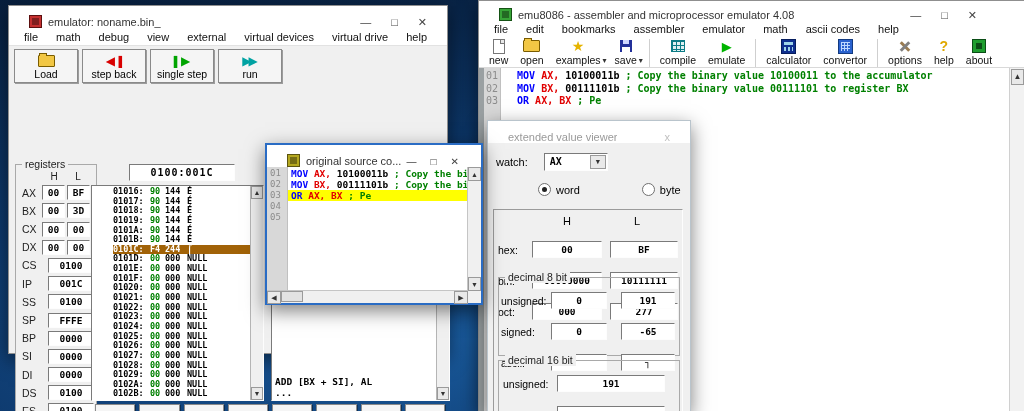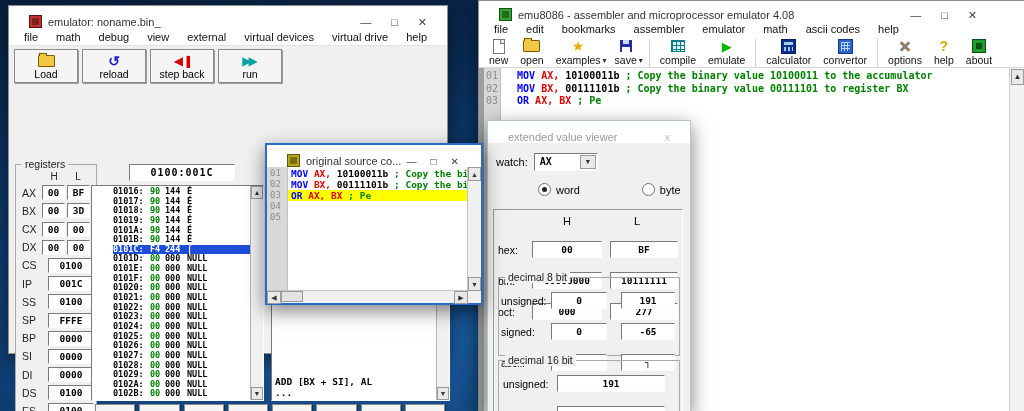--- a/index.html
+++ b/index.html
@@ -73,21 +73,21 @@
 
   #mem-addr{left:120px;top:80px;}
   #mem-list{left:82px;top:101px;width:171px;height:214px;}
   #mem-rows{position:absolute;inset:1px 13px 1px 2px;}
   .memrow{display:flex;height:9.65px;line-height:9.65px;font-size:8.5px;white-space:nowrap;
           font-family:"DejaVu Sans Mono",monospace;font-weight:bold;margin-left:19px;}
   .memrow .maddr{width:37px;color:#000;}
   .memrow .mhex{width:15px;color:#008000;}
   .memrow .mdec{width:22px;color:#000;}
   .memrow .mch{color:#000;}
-  .memrow.sel{background:#1d4ed8;}
+  .memrow.sel{background:#a16207;}
   .memrow.sel span{color:#fff !important;}
 
   #dis-addr{left:285px;top:80px;}
   #dis-list{left:262px;top:101px;width:177px;height:214px;}
   #dis-top{position:absolute;inset:1px 13px auto 3px;}
   #dis-bottom{position:absolute;left:3px;right:13px;bottom:2px;}
   .disrow{height:11px;line-height:11px;font-size:9.5px;white-space:nowrap;
           font-family:"DejaVu Sans Mono",monospace;font-weight:bold;color:#000;}
   .disrow.sel{background:#0000a8;color:#fff;}
 
@@ -118,21 +118,21 @@
   .tok-number{color:#000;}
   .tok-comment{color:#008000;}
   #main-vsb{position:absolute;right:0;top:0;bottom:0;width:15px;background:#f2f2f2;border-left:1px solid #d0d0d0;}
   #main-vsb .up{position:absolute;top:1px;left:1px;right:1px;height:14px;font-size:8px;}
 
   
   #viewer-win{left:487px;top:120px;width:202px;height:290px;border-color:#b9c4cc;}
   #viewer-win .titlebar{color:#9a9a9a;}
   #viewer-win .caption{color:#c0c0c0;}
   #viewer-body{position:absolute;left:0;top:22px;right:0;bottom:0;background:#f0f0f0;}
-  #watch-row{position:absolute;left:8px;top:10px;display:flex;align-items:center;gap:6px;}
+  #watch-row{position:absolute;left:8px;top:10px;display:flex;align-items:center;gap:16px;}
   #watch-combo{width:64px;height:18px;position:relative;font-size:10px;line-height:16px;padding-left:5px;box-sizing:border-box;}
   #watch-combo .drop{position:absolute;right:1px;top:1px;bottom:1px;width:14px;font-size:7px;}
   #radio-row{position:absolute;left:0;top:40px;width:100%;display:flex;}
   .radio-wrap{display:flex;align-items:center;gap:5px;}
   .radio{width:11px;height:11px;border-radius:50%;background:#fff;border:1px solid #707070;position:relative;}
   .radio.sel::after{content:"";position:absolute;inset:3px;border-radius:50%;background:#222;}
   #viewer-panel{position:absolute;left:5px;top:66px;width:190px;height:212px;box-sizing:border-box;}
   .vhdr{display:flex;margin-top:5px;font-size:11px;}
   .vhdr .sp{width:38px;}
   .vhdr .c{width:70px;text-align:center;}
@@ -230,29 +230,29 @@
     </div>
   <div id="emu-toolbar">
       <div class="btn3d tbtn">
         <span class="tbicon">
           <span class="folder-ic"></span>
         </span>
         <div class="tblabel">Load</div>
       </div>
       <div class="btn3d tbtn">
         <span class="tbicon">
-          <span class="reload-ic"></span>
-        </span>
-        <div class="tblabel">reload</div>
+          <span class="stepback-ic"></span>
+        </span>
+        <div class="tblabel">step back</div>
       </div>
       <div class="btn3d tbtn">
         <span class="tbicon">
-          <span class="stepback-ic"></span>
-        </span>
-        <div class="tblabel">step back</div>
+          <span class="singlestep-ic"></span>
+        </span>
+        <div class="tblabel">single step</div>
       </div>
       <div class="btn3d tbtn">
         <span class="tbicon">
           <span class="run-ic"></span>
         </span>
         <div class="tblabel">run</div>
       </div>
     </div>
   <div id="emu-client">
     <div class="group" id="registers">

